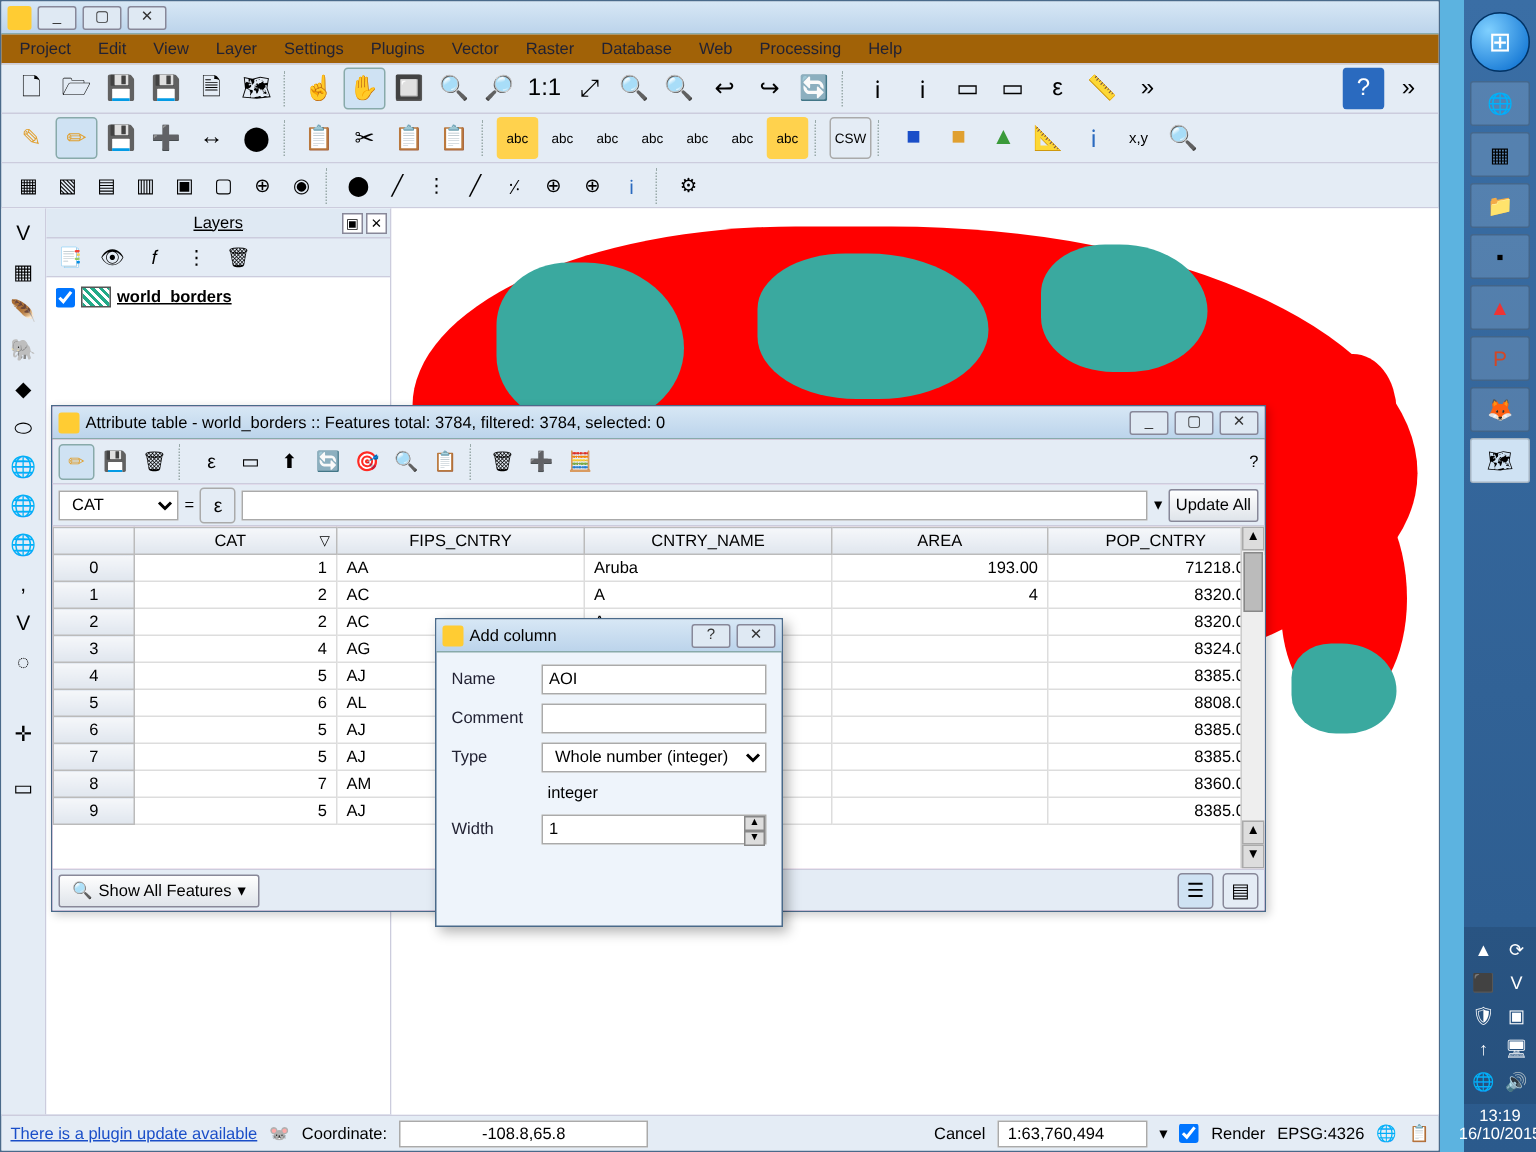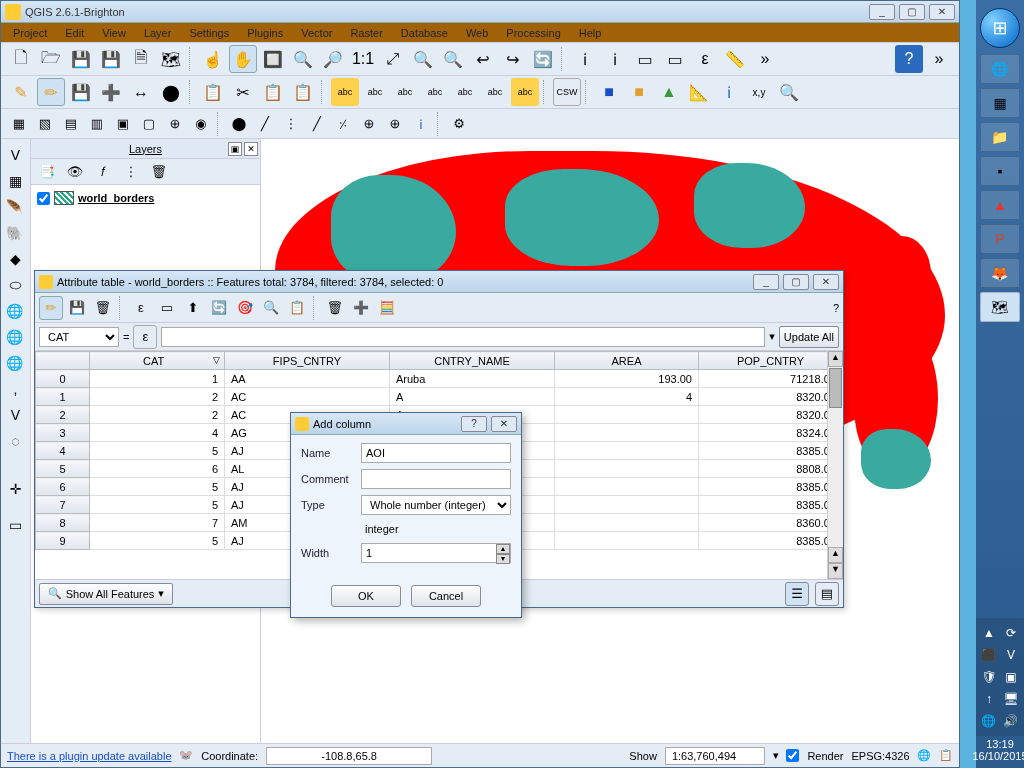--- a/index.html
+++ b/index.html
@@ -121,21 +121,20 @@
   </div>
   <div class="win-clock">
     <div>13:19</div>
     <div>16/10/2015</div>
   </div>
 </div>
 
 <div class="qgis-window">
   <div class="qgis-title">
     <span class="title-icon"></span>
-    <span class="title-text">QGIS 2.6.1-Brighton</span>
     <div class="win-btns">
       <span class="win-btn">_</span>
       <span class="win-btn">▢</span>
       <span class="win-btn">✕</span>
     </div>
   </div>
 
   <div class="menubar">
     <span>Project</span>
     <span>Edit</span>
@@ -294,21 +293,21 @@
       </div>
     </div>
   </div>
 
   <div class="statusbar">
     <a href="#">There is a plugin update available</a>
     <span>🐭</span>
     <span>Coordinate:</span>
     <span class="field" style="width:166px;justify-content:center;">-108.8,65.8</span>
     <span style="flex:1"></span>
-    <span>Show</span>
+    <span>Cancel</span>
     <span class="field" style="width:100px;">1:63,760,494</span>
     <span>▾</span>
     <input type="checkbox" checked="" style="">
     <span>Render</span>
     <span>EPSG:4326</span>
     <span>🌐</span>
     <span>📋</span>
   </div>
 </div>
 
@@ -484,17 +483,13 @@
       <span class="typename">integer</span>
     <label>Width</label>
     <div class="spin-wrap">
       <input value="1" style="">
       <div class="spinners">
           <span>▲</span>
           <span>▼</span>
         </div>
     </div>
   </div>
-  <div class="dialog-buttons">
-    <button>OK</button>
-    <button>Cancel</button>
-  </div>
 </div>
 
 </body></html>

